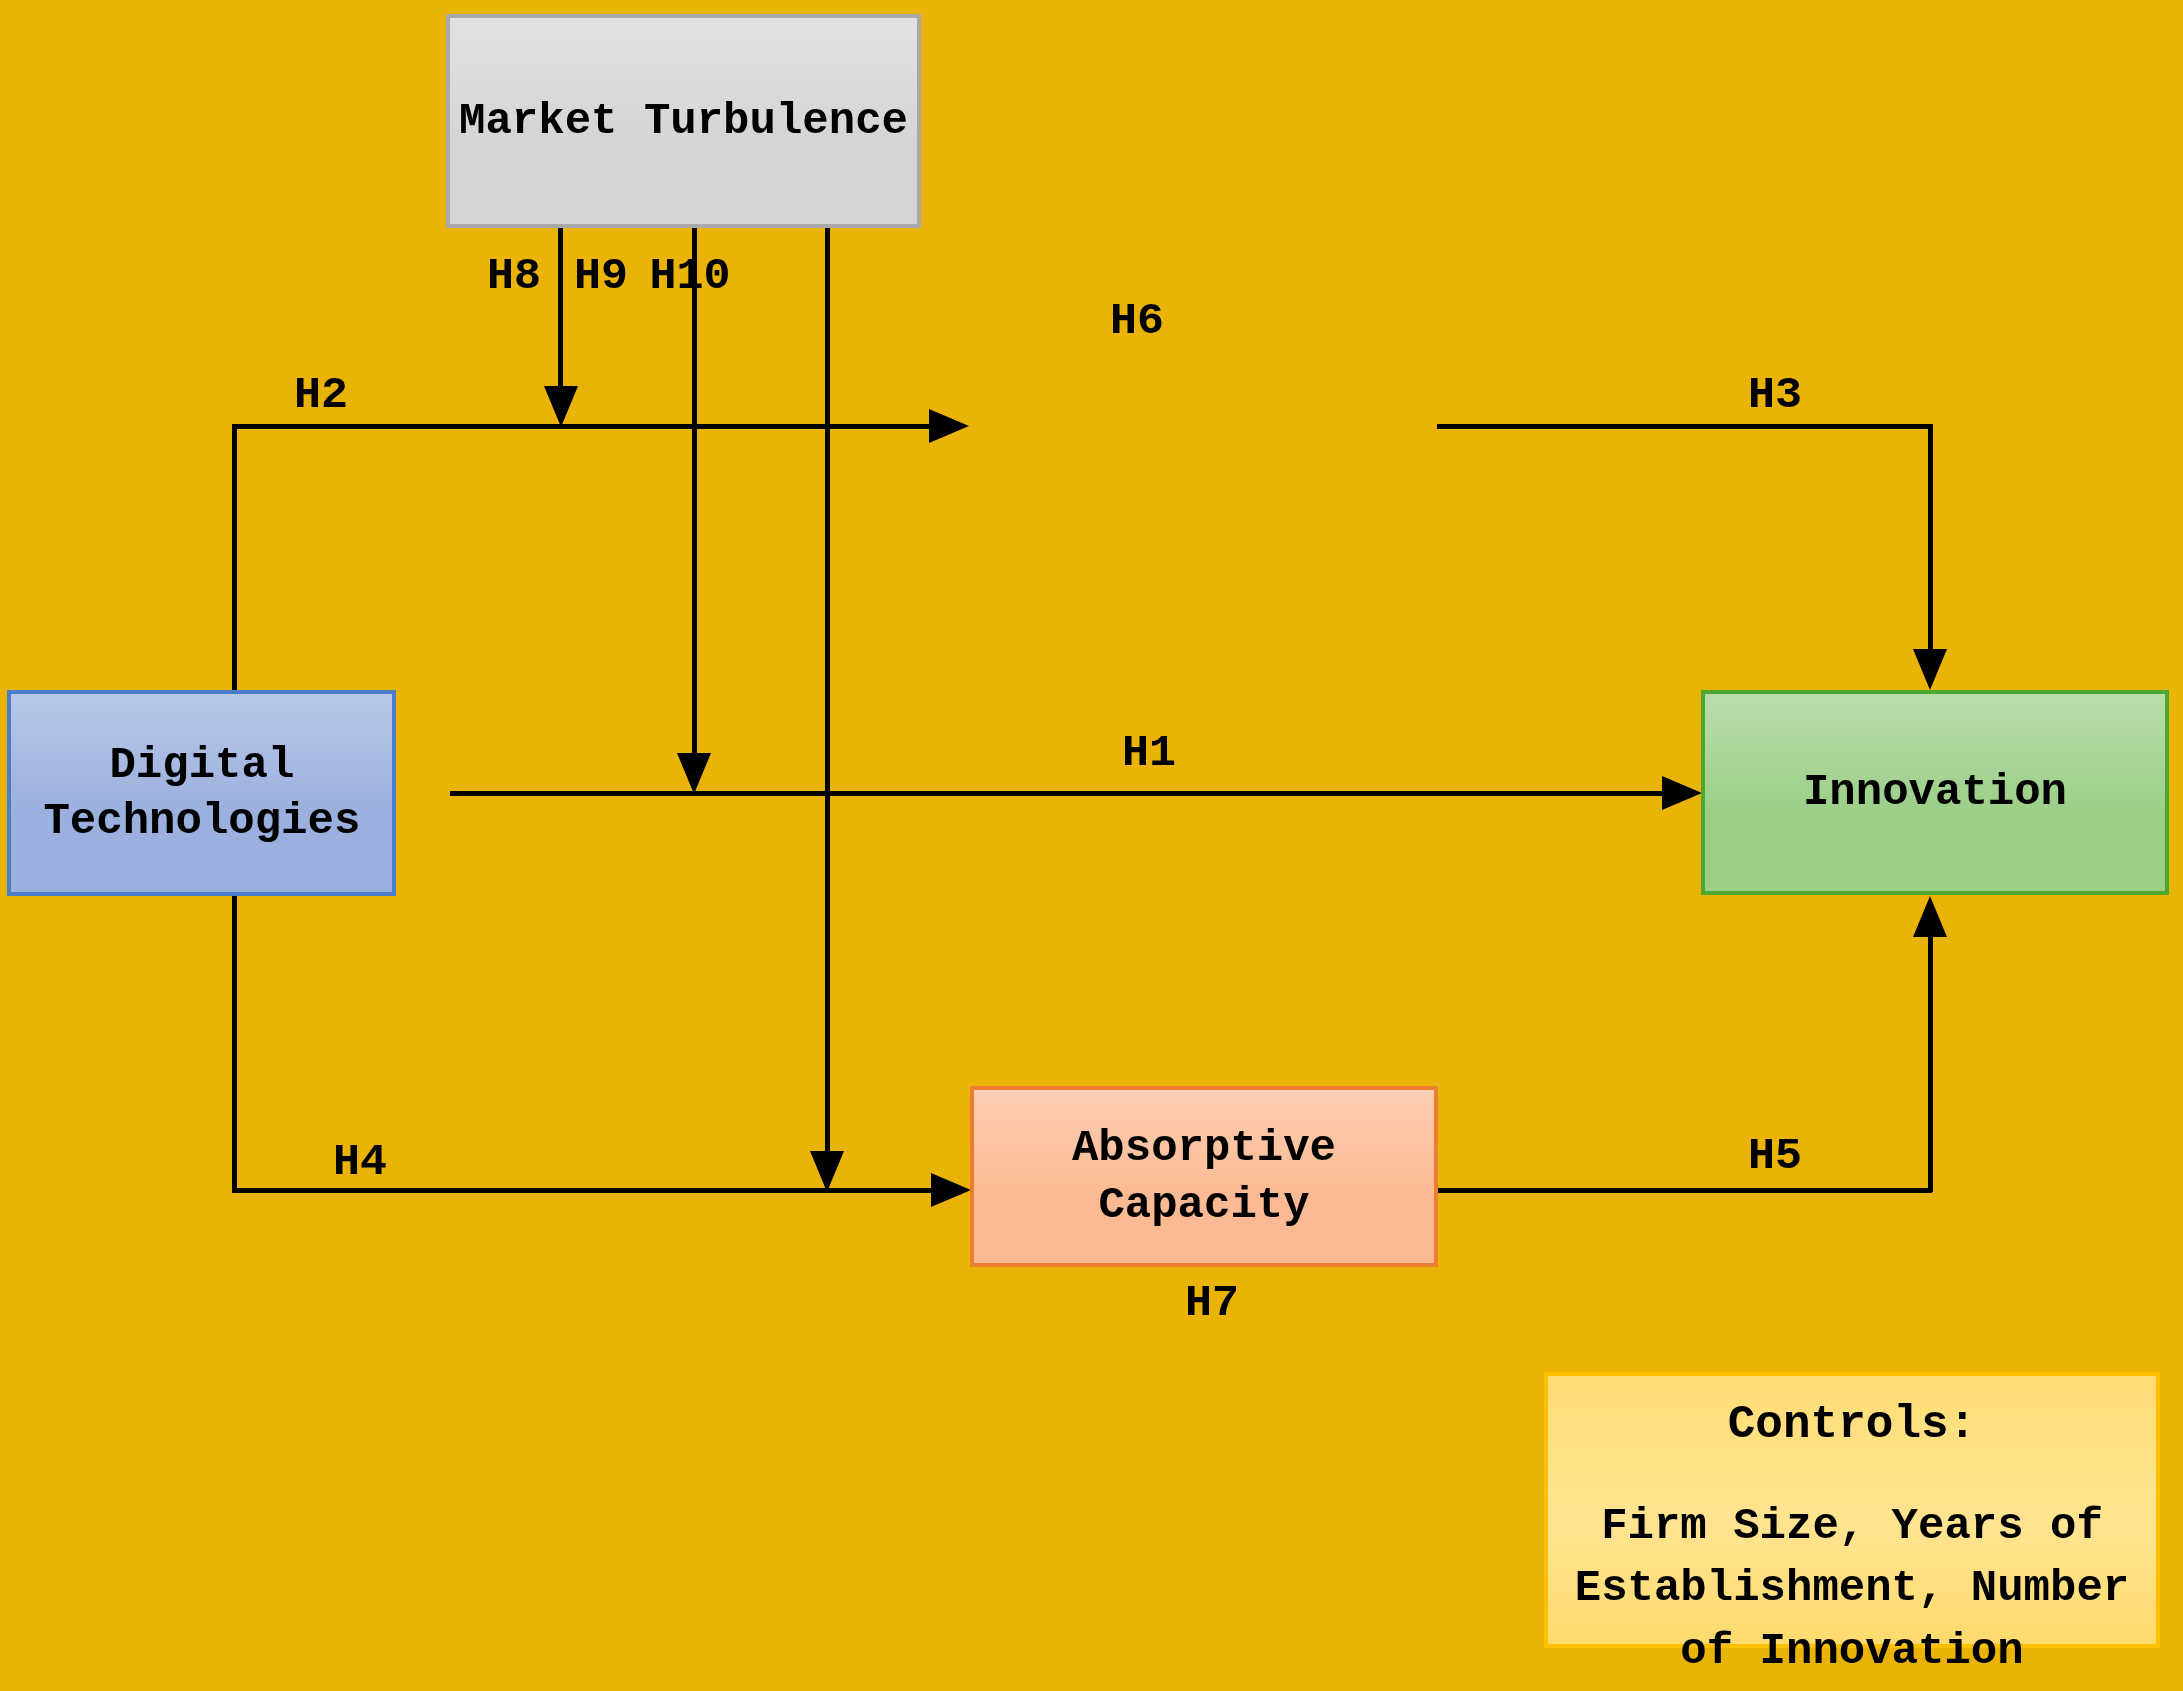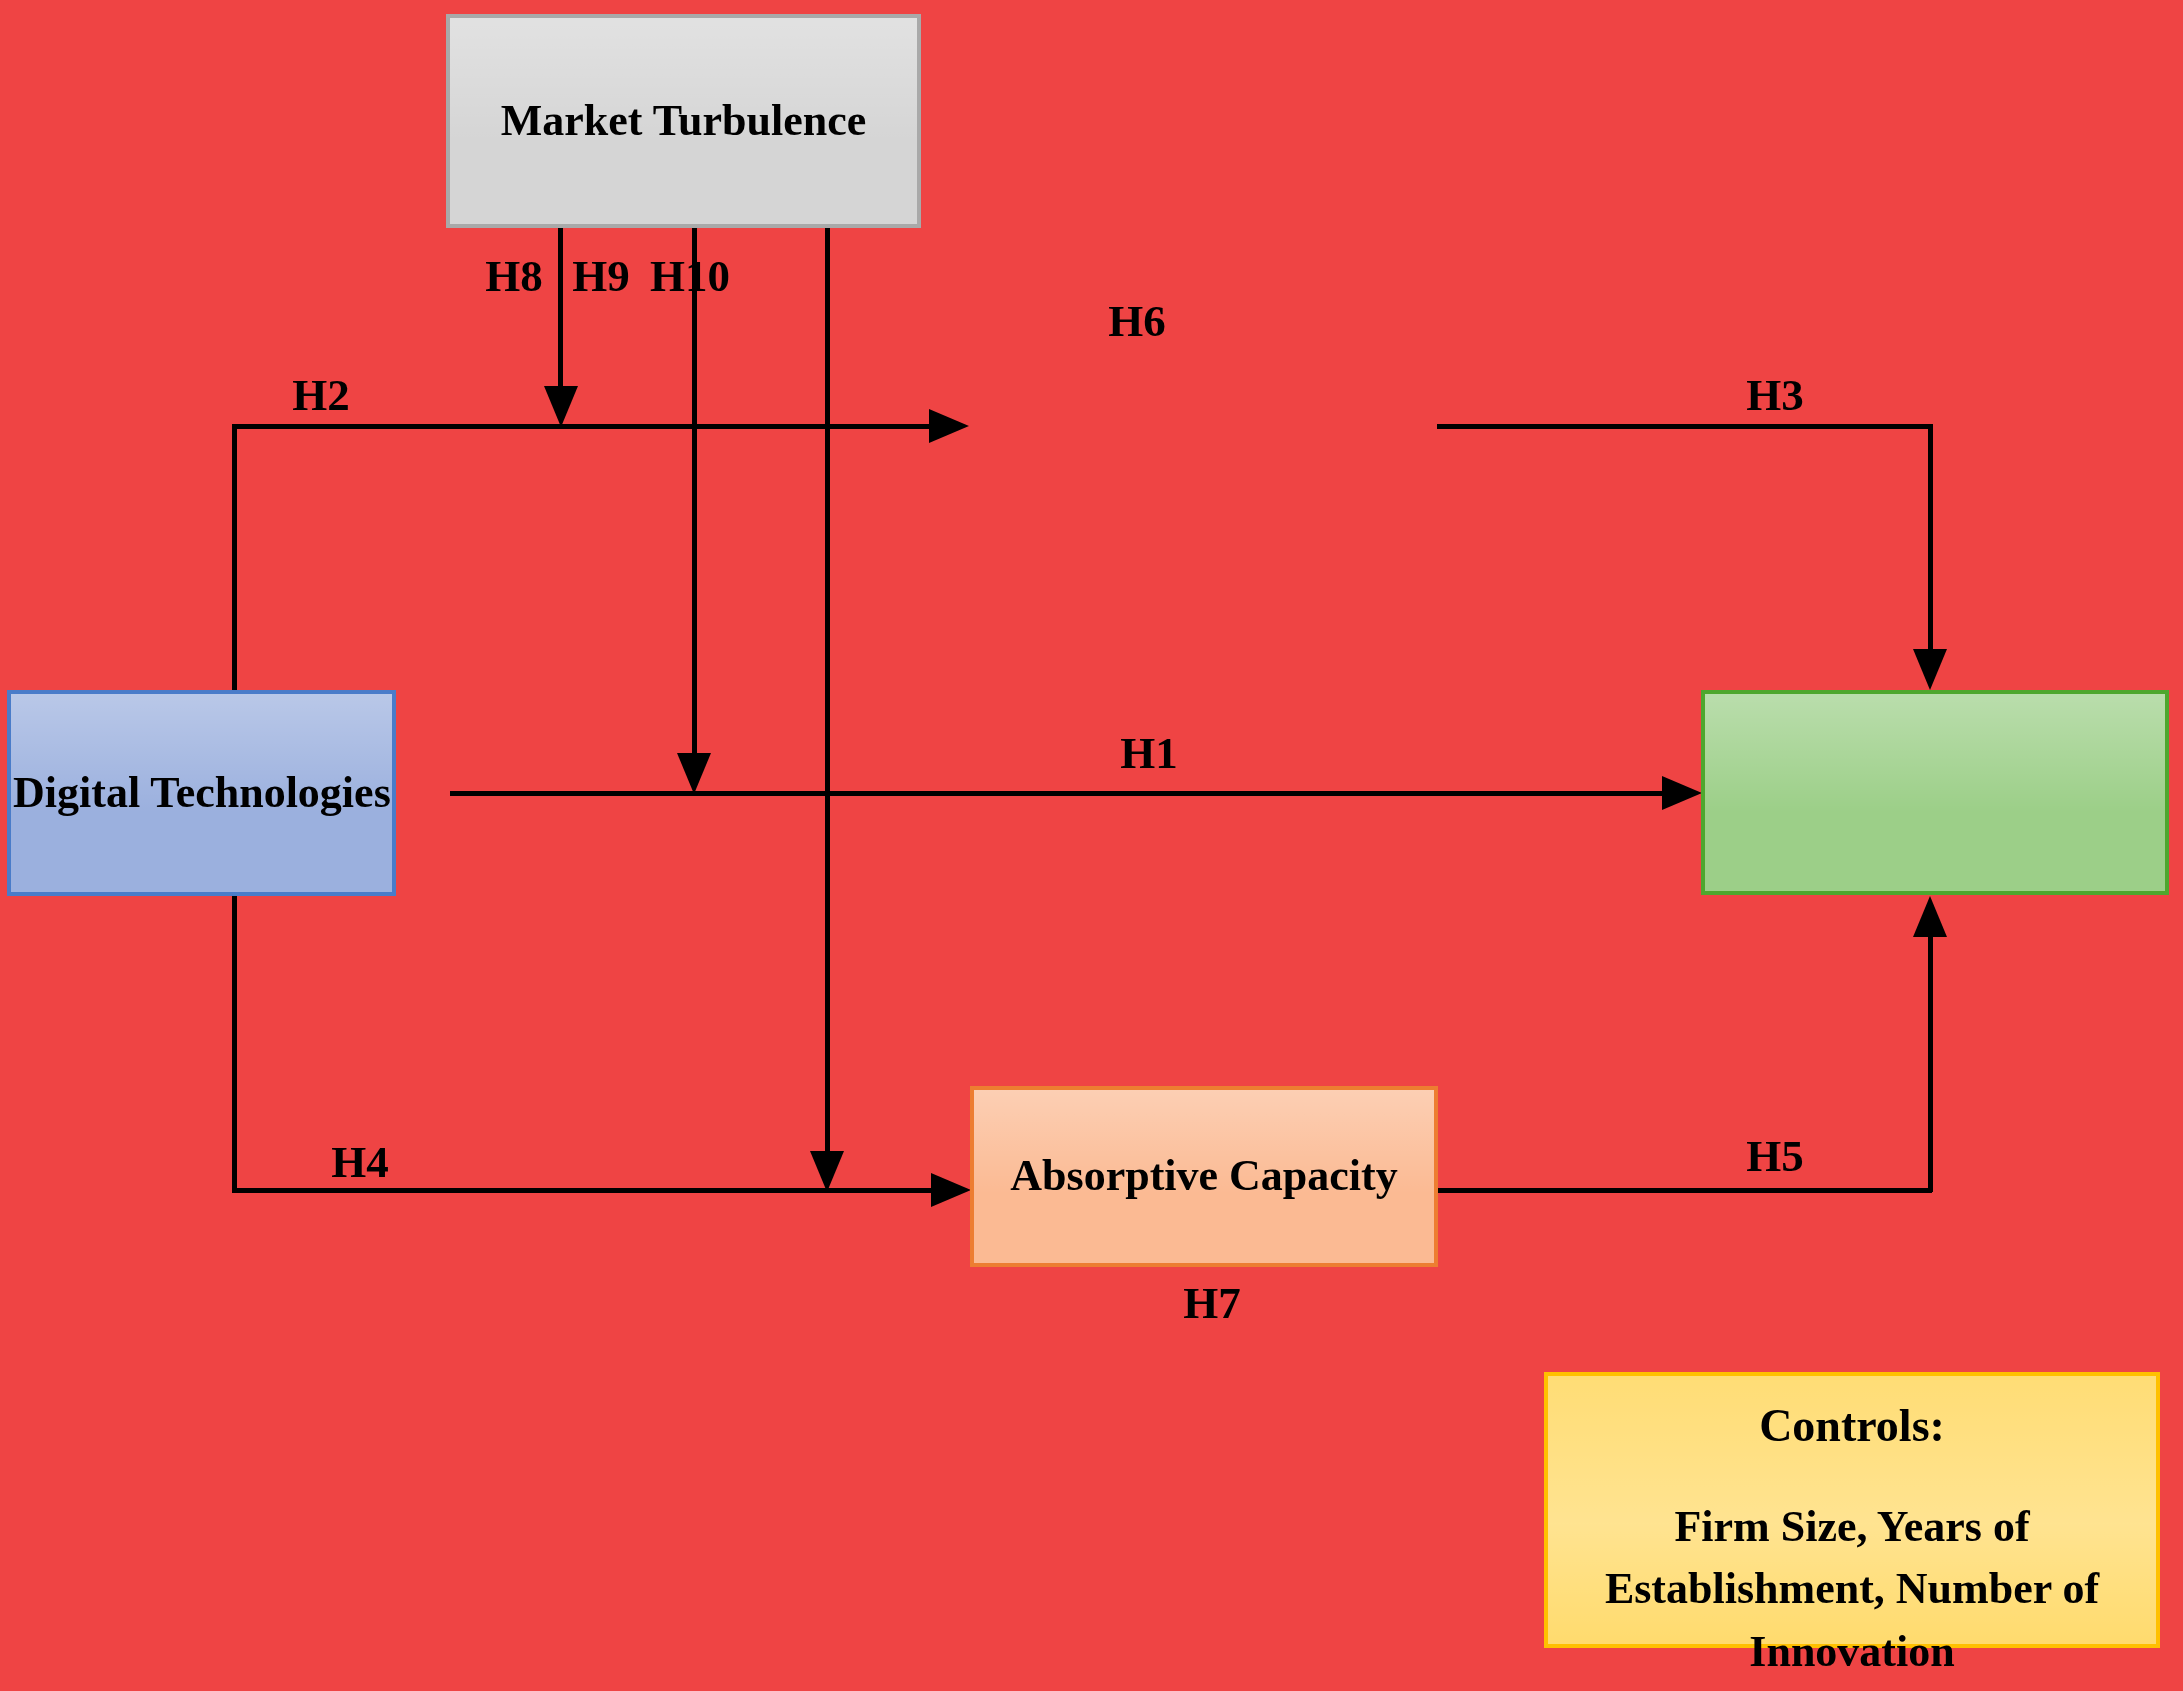--- a/index.html
+++ b/index.html
@@ -1,18 +1,18 @@
 <!DOCTYPE html>
 <html style="font-size:9px"><head>
 <meta charset="utf-8">
 <style>
   html,body{margin:0;padding:0;background:#fff;}
   #canvas{
-    position:relative;width:2183px;height:1691px;background:#ef4444;overflow:hidden;
-    font-family:Liberation Serif, serif;color:#000;
+    position:relative;width:2183px;height:1691px;background:#eab308;overflow:hidden;
+    font-family:Liberation Mono, monospace;color:#000;
   }
   .node{
     position:absolute;box-sizing:border-box;border:4.5px solid #888;
     display:flex;align-items:center;justify-content:center;text-align:center;
   }
   .node::before{
     content:"";position:absolute;inset:0;pointer-events:none;
     background:linear-gradient(180deg,rgba(255,255,255,.30),rgba(255,255,255,0) 60%);
   }
   .node-label{
@@ -81,20 +81,21 @@
     <div class="node-label">Digital Technologies</div>
   </div>
 
 
   <div class="node" style="left: 970px; top: 1086px; width: 468px; height: 181px; background-color: rgb(251, 186, 147); border-color: rgb(237, 125, 49);">
     <div class="node-label">Absorptive Capacity</div>
   </div>
 
   <div class="node" style="left: 1701px; top: 690px; width: 468px; height: 205px; background-color: rgb(156, 207, 136); border-color: rgb(78, 167, 46);">
     <div class="node-label">
+      <div>Innovation</div>
     </div>
   </div>
 
   <div id="controls-box" style="left: 1544px; top: 1372px; width: 616px; height: 276px; background-color: rgb(255, 217, 102); border-color: rgb(255, 192, 0);">
     <div class="controls-heading">Controls:</div>
     <div class="controls-body">Firm Size, Years of Establishment, Number of Innovation</div>
   </div>
 
   <div class="hlabel" style="left:1149px;top:753px;">H1</div>
   <div class="hlabel" style="left:321px;top:395px;">H2</div>

